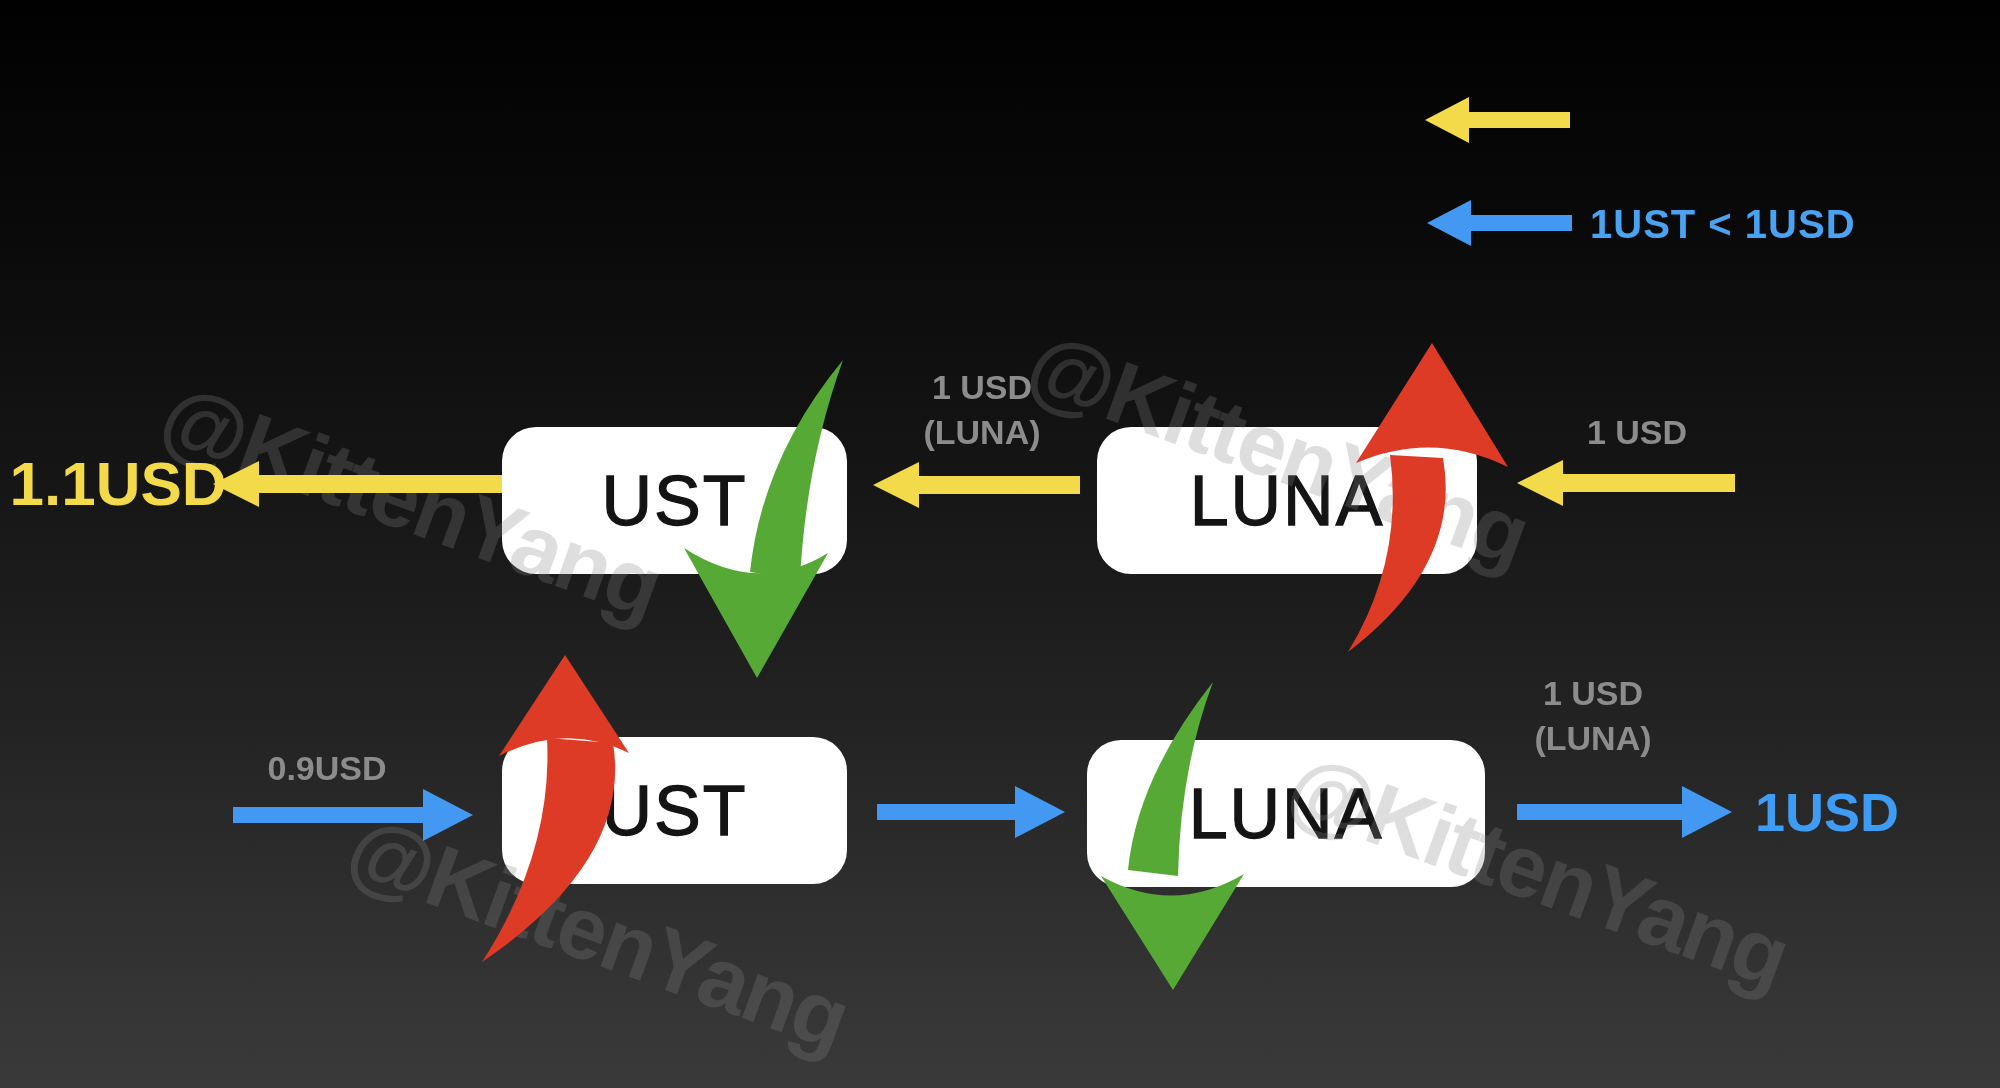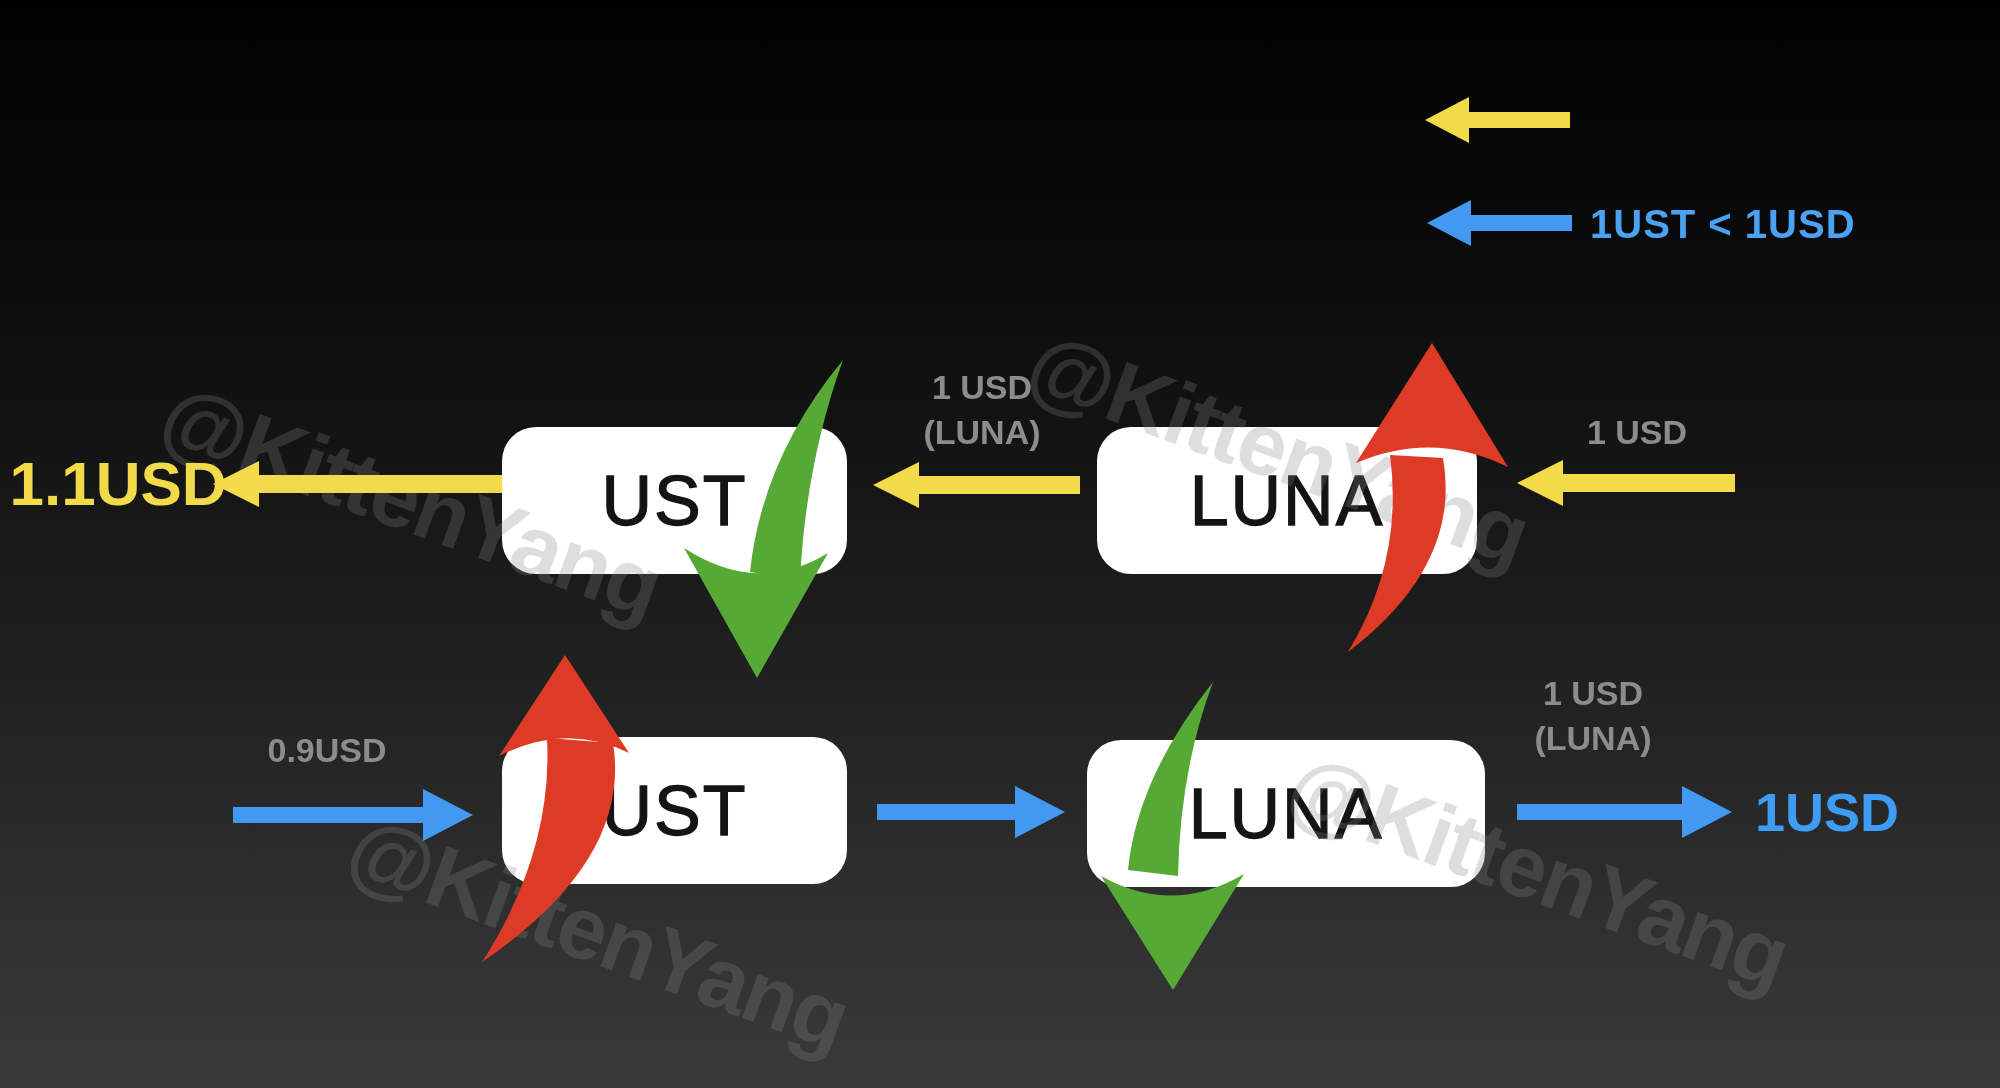--- a/index.html
+++ b/index.html
@@ -109,21 +109,21 @@
   <div class="endlbl yellow" style="left:118px;top:483px;">1.1USD</div>
 
 
   <div class="lbl" style="left:982px;top:410px;">
     <div>1 USD</div>
     <div>(LUNA)</div>
   </div>
 
   <div class="lbl" style="left:1637px;top:432px;">1 USD</div>
 
-  <div class="lbl" style="left:327px;top:750px;">0.9USD</div>
+  <div class="lbl" style="left:327px;top:768px;">0.9USD</div>
 
 
   <div class="lbl" style="left:1593px;top:716px;">
     <div>1 USD</div>
     <div>(LUNA)</div>
   </div>
 
   <div class="endlbl blue" style="left:1827px;top:812px;font-size:54px;">1USD</div>
 
 </div>

